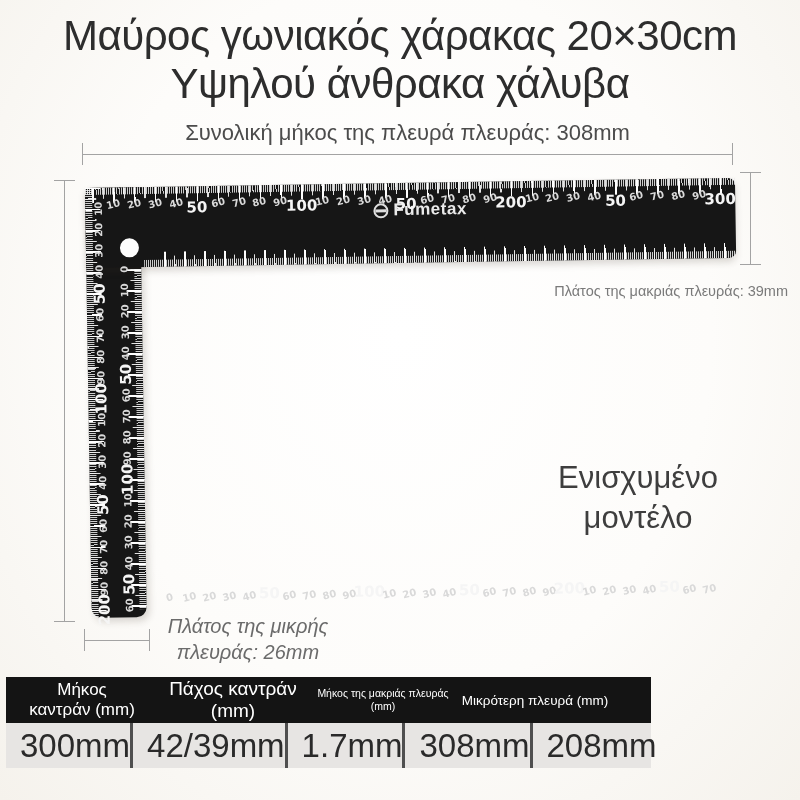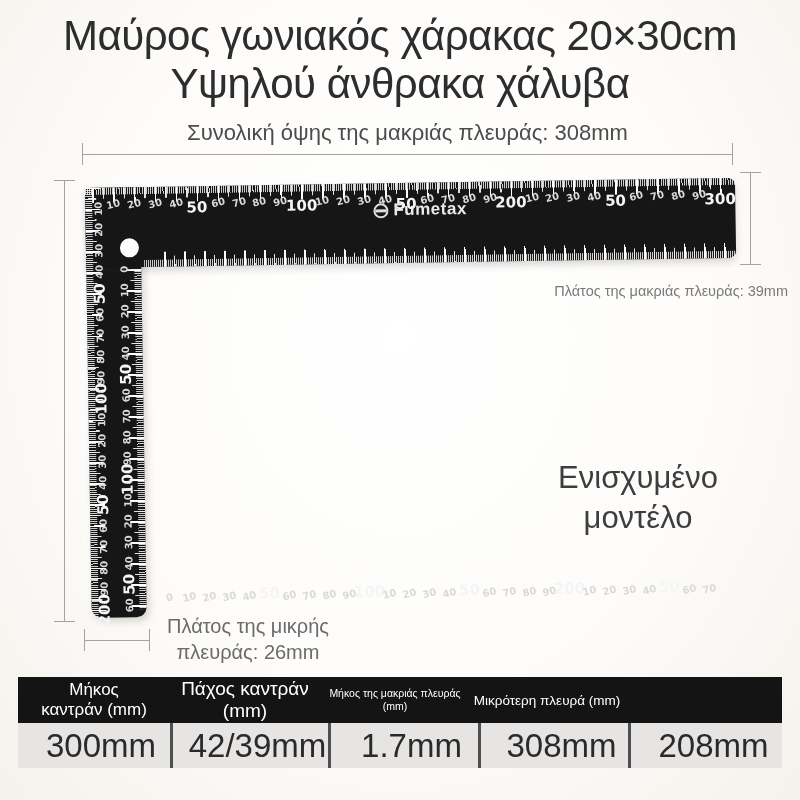--- a/index.html
+++ b/index.html
@@ -21,21 +21,21 @@
   .dimv::before{top:0;}
   .dimv::after{bottom:0;}
   #dim-top-line{left:82px;top:154px;width:651px;}
   #dim-top-label{position:absolute;left:82px;top:120px;width:651px;text-align:center;
     font-size:22px;color:#4c4c4c;}
   #dim-right-line{left:750px;top:172px;height:93px;}
   #dim-right-label{position:absolute;right:12px;top:283px;font-size:14.5px;color:#7a7a7a;}
   #dim-left-line{left:64px;top:180px;height:442px;}
   #dim-bottom-line{left:84px;top:640px;width:66px;}
   #dim-bottom-label{position:absolute;left:150px;top:613px;width:196px;text-align:center;
-    font-size:20px;line-height:26px;color:#6b6b6b;}
+    font-size:20px;line-height:26px;color:#6b6b6b;font-style:italic;}
 
   
   #model-text{position:absolute;left:498px;top:458px;width:280px;text-align:center;
     font-size:31px;line-height:40px;color:#3e3e3e;}
   #feature-text{position:absolute;left:479px;top:545px;width:320px;text-align:center;
     font-size:20px;color:#454545;}
 
   
   #ruler{position:absolute;left:85px;top:188px;width:650px;height:430px;
     transform:rotate(-0.9deg);transform-origin:0 0;}
@@ -72,21 +72,21 @@
   .vi{left:38px;transform:translate(-50%,-50%) rotate(-90deg);}
 
   #ruler-hole{position:absolute;left:34px;top:51px;width:19px;height:19px;border-radius:50%;
     background:#fdfdfd;z-index:5;}
   #brand{position:absolute;left:288px;top:17px;z-index:4;display:flex;align-items:center;gap:5px;}
   #brand-icon{width:15px;height:15px;border-radius:50%;border:2px solid #dedede;box-sizing:border-box;position:relative;}
   #brand-icon::after{content:"";position:absolute;left:0px;top:4px;width:11px;height:3px;background:#dedede;}
   #brand-label{font-size:17px;font-weight:bold;color:#eaeaea;letter-spacing:0.5px;}
 
   
-  #spec-table{position:absolute;left:18px;top:677px;width:764px;}
+  #spec-table{position:absolute;left:6px;top:677px;width:645px;}
   .thead{display:flex;background:#141414;height:46px;color:#ffffff;}
   .th{display:flex;flex-direction:column;justify-content:center;align-items:center;
     text-align:center;box-sizing:border-box;}
   .col1{width:152px;}.col2{width:158px;}.col3{width:150px;}.col4{width:150px;}.col5{width:154px;}
   .th.col1{font-size:17px;line-height:20px;}
   .th.col2{font-size:16px;}
   .th.col3{font-size:19px;line-height:22px;}
   .th.col4{font-size:10.5px;line-height:13px;}
   .th.col5{font-size:13.5px;}
   .tvals{display:flex;background:#e7e5e3;height:45px;}
@@ -96,21 +96,21 @@
 </head>
 <body>
 
 <div id="canvas">
 
   <div id="title">
     <div>Μαύρος γωνιακός χάρακας 20×30cm</div>
     <div>Υψηλού άνθρακα χάλυβα</div>
   </div>
 
-  <div id="dim-top-label">Συνολική όψης της μακριάς πλευράς: 308mm</div>
+  <div id="dim-top-label">Συνολική μήκος της πλευρά πλευράς: 308mm</div>
   <div id="dim-top-line" class="dimh"></div>
 
   <div id="dim-left-line" class="dimv"></div>
   <div id="dim-right-line" class="dimv"></div>
   <div id="dim-right-label">Πλάτος της μακριάς πλευράς: 39mm</div>
   <div id="dim-bottom-line" class="dimh"></div>
   <div id="dim-bottom-label">
     <div>Πλάτος της μικρής</div>
     <div>πλευράς: 26mm</div>
   </div>

